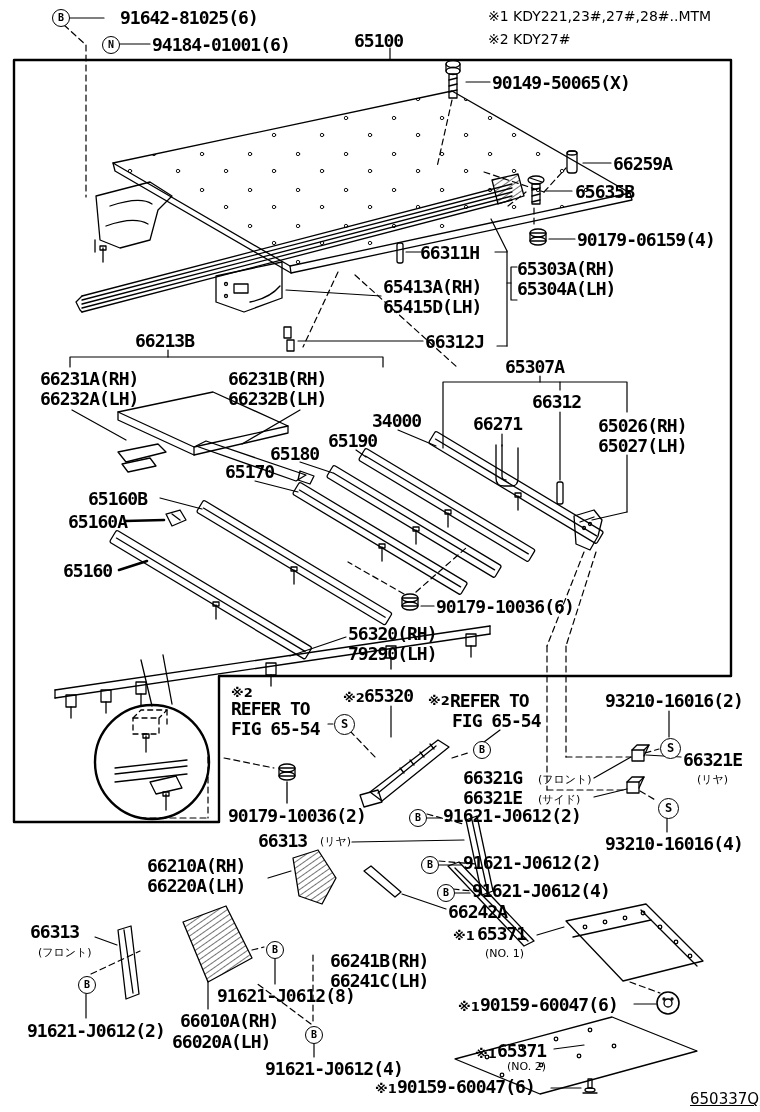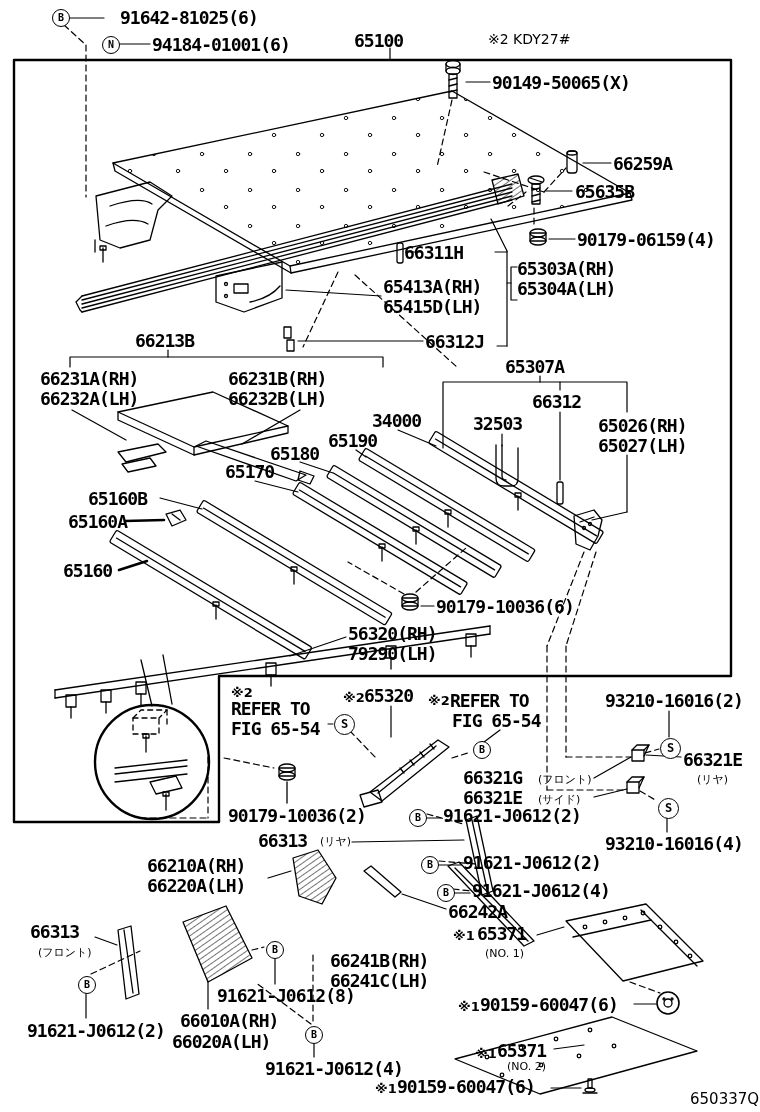--- a/index.html
+++ b/index.html
@@ -8,21 +8,21 @@
   #art{position:absolute;left:0;top:0;}
   .pn{position:absolute;font:bold 18px "DejaVu Sans Mono",monospace;letter-spacing:-1px;
       white-space:nowrap;line-height:19px;}
   .note{position:absolute;font:14px "DejaVu Sans",sans-serif;white-space:nowrap;}
   .jp{position:absolute;font:11px "DejaVu Sans",sans-serif;white-space:nowrap;}
   .star{position:absolute;font:bold 13px "DejaVu Sans",sans-serif;white-space:nowrap;}
   .sym{position:absolute;width:16px;height:16px;border:1.6px solid #000;border-radius:50%;
        font:bold 10px "DejaVu Sans Mono",monospace;text-align:center;line-height:15px;
        background:#fff;box-sizing:content-box;}
   .symL{width:19px;height:19px;line-height:18px;font-size:12px;}
-  .code{position:absolute;font:15px "DejaVu Sans",sans-serif;}
+  .code{position:absolute;font:15px "DejaVu Sans",sans-serif;text-decoration:underline;}
 </style>
 </head>
 <body>
 
 <div id="stage">
 
 <svg id="art" width="760" height="1112" viewBox="0 0 760 1112" fill="none" stroke="#000" stroke-width="1.3" stroke-linecap="round" stroke-linejoin="round">
   <defs>
     <pattern id="pd" width="48" height="36" patternUnits="userSpaceOnUse">
       <circle cx="10" cy="10" r="1.7" stroke="#000" stroke-width="0.9" fill="none"></circle>
@@ -401,40 +401,41 @@
     <line x1="252" y1="950" x2="264" y2="947"></line>
     <line x1="311" y1="1024" x2="255" y2="982"></line>
     <line x1="313" y1="955" x2="313" y2="1022"></line>
     <line x1="630" y1="982" x2="660" y2="993"></line>
   </g>
 </svg>
 
   <div class="pn" style="left:120px;top:8px">91642-81025(6)</div>
   <div class="pn" style="left:152px;top:35px">94184-01001(6)</div>
   <div class="pn" style="left:354px;top:31px">65100</div>
+  <div class="note" style="left:488px;top:8px">※1 KDY221,23#,27#,28#..MTM</div>
   <div class="note" style="left:488px;top:31px">※2 KDY27#</div>
   <div class="pn" style="left:492px;top:73px">90149-50065(X)</div>
   <div class="pn" style="left:613px;top:154px">66259A</div>
   <div class="pn" style="left:575px;top:182px">65635B</div>
   <div class="pn" style="left:577px;top:230px">90179-06159(4)</div>
   <div class="pn" style="left:517px;top:259px">65303A(RH)</div>
   <div class="pn" style="left:517px;top:279px">65304A(LH)</div>
-  <div class="pn" style="left:404px;top:243px">66311H</div>
+  <div class="pn" style="left:420px;top:243px">66311H</div>
   <div class="pn" style="left:383px;top:277px">65413A(RH)</div>
   <div class="pn" style="left:383px;top:297px">65415D(LH)</div>
   <div class="pn" style="left:135px;top:331px">66213B</div>
   <div class="pn" style="left:425px;top:332px">66312J</div>
   <div class="pn" style="left:505px;top:357px">65307A</div>
   <div class="pn" style="left:40px;top:369px">66231A(RH)</div>
   <div class="pn" style="left:40px;top:389px">66232A(LH)</div>
   <div class="pn" style="left:228px;top:369px">66231B(RH)</div>
   <div class="pn" style="left:228px;top:389px">66232B(LH)</div>
   <div class="pn" style="left:532px;top:392px">66312</div>
   <div class="pn" style="left:372px;top:411px">34000</div>
-  <div class="pn" style="left:473px;top:414px">32503</div>
+  <div class="pn" style="left:473px;top:414px">66271</div>
   <div class="pn" style="left:598px;top:416px">65026(RH)</div>
   <div class="pn" style="left:598px;top:436px">65027(LH)</div>
   <div class="pn" style="left:328px;top:431px">65190</div>
   <div class="pn" style="left:270px;top:444px">65180</div>
   <div class="pn" style="left:225px;top:462px">65170</div>
   <div class="pn" style="left:88px;top:489px">65160B</div>
   <div class="pn" style="left:68px;top:512px">65160A</div>
   <div class="pn" style="left:63px;top:561px">65160</div>
   <div class="pn" style="left:436px;top:597px">90179-10036(6)</div>
   <div class="pn" style="left:348px;top:624px">56320(RH)</div>

